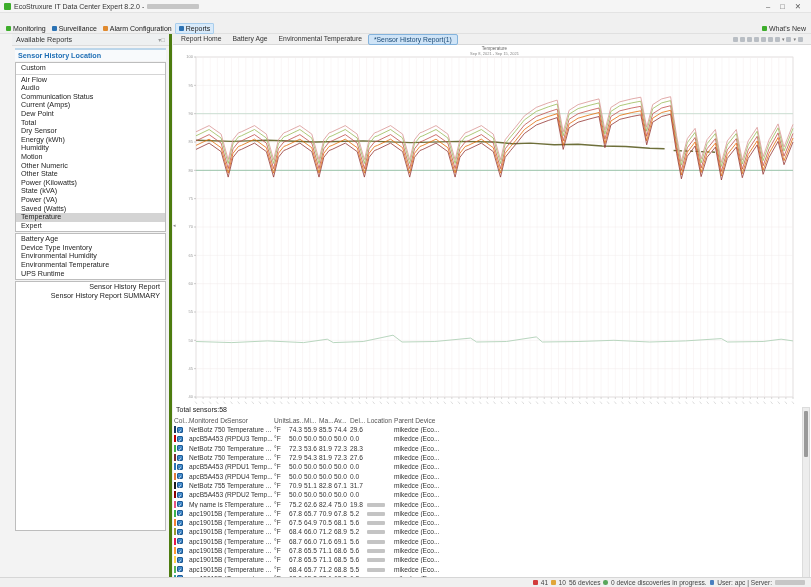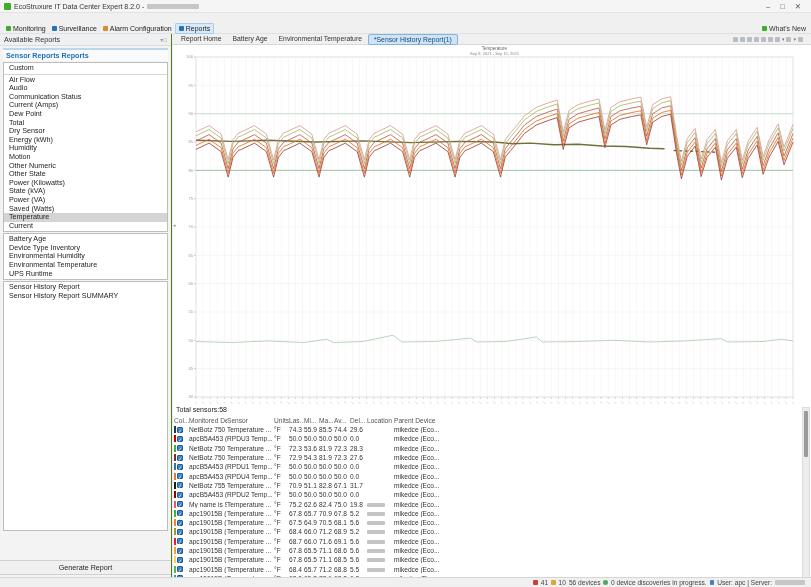--- a/index.html
+++ b/index.html
@@ -20,26 +20,26 @@
 
   
   #perspectivebar{position:absolute;left:0;top:24px;width:811px;height:10px;background:#f0f0f0;display:flex;align-items:center;padding-left:3px;box-sizing:border-box;border-bottom:1px solid #e0e0e0;}
   .persp{display:flex;align-items:center;gap:2px;padding:0 3px;height:9px;font-size:7px;color:#222;}
   .persp.active{background:#d8eafa;border:1px solid #a8cdec;border-radius:1px;}
   .picon{width:5px;height:5px;border-radius:1px;display:inline-block;}
   #whats-new{margin-left:auto;display:flex;align-items:center;gap:2px;padding-right:5px;font-size:7px;color:#333;}
   #whats-new .picon{background:#3dad2b;}
 
   
-  #sidebar{position:absolute;left:0;top:34px;width:172px;height:543px;background:#f3f3f3;box-sizing:border-box;border-right:1px solid #4d7c0f;}
+  #sidebar{position:absolute;left:0;top:34px;width:172px;height:543px;background:#f3f3f3;box-sizing:border-box;border-right:3px solid #4d7c0f;padding-left:12px;}
   #sidebar-header{height:11px;display:flex;align-items:center;padding:0 4px;font-size:7.2px;color:#333;background:#eef0f1;border-bottom:1px solid #dcdcdc;}
   #sidebar-header .hdots{margin-left:auto;color:#999;font-size:6px;}
   .sec-title{margin:2px 3px 0 3px;padding:1px 3px;font-size:7.2px;font-weight:bold;color:#1f6fb5;background:#f8fafc;border-top:2px solid #bcd6ea;}
   .sec-box{margin:1px 3px 0 3px;background:#fff;border:1px solid #bdbdbd;padding:1px 0;}
-  .sec-box.fill{height:246px;}
+  .sec-box.fill{height:246px;text-align:right;}
   .sb-item{padding:0 5px;height:8.6px;line-height:8.6px;font-size:7.2px;color:#222;white-space:nowrap;overflow:hidden;}
   .sb-item.selected{background:#d4d4d4;}
   .sb-divider{border-top:1px solid #d5d5d5;margin:1px 0;}
   #generate-btn{position:absolute;left:0;bottom:2px;width:171px;height:13px;background:#f0f0f0;border-top:1px solid #d0d0d0;border-bottom:1px solid #d0d0d0;text-align:center;line-height:13px;font-size:7.2px;color:#222;}
 
   
   #content{position:absolute;left:173px;top:34px;width:638px;height:543px;background:#fff;}
   #tabbar{position:absolute;left:0;top:0;width:638px;height:11px;background:#f0f0f0;border-bottom:1px solid #d8d8d8;display:flex;align-items:center;padding-left:3px;box-sizing:border-box;}
   .tab{padding:0 5px;height:10px;line-height:10px;font-size:6.8px;color:#333;white-space:nowrap;}
   .tab.active{background:#cfe4f7;border:1px solid #84b3dc;border-radius:2px;color:#1a4a76;height:9px;line-height:9px;}
@@ -113,56 +113,55 @@
       <span>What's New</span>
     </span>
   </div>
 
   <div id="sidebar">
     <div id="sidebar-header">
       <span>Available Reports</span>
       <span class="hdots">▾□</span>
     </div>
     <div id="sidebar-sections">
-        <div class="sec-title">Sensor Reports Reports</div>
+        <div class="sec-title">Sensor History Location</div>
         <div class="sec-box">
           <div class="sb-item">Custom</div>
           <div class="sb-divider"></div>
           <div class="sb-item">Air Flow</div>
           <div class="sb-item">Audio</div>
           <div class="sb-item">Communication Status</div>
           <div class="sb-item">Current (Amps)</div>
           <div class="sb-item">Dew Point</div>
           <div class="sb-item">Total</div>
           <div class="sb-item">Dry Sensor</div>
           <div class="sb-item">Energy (kWh)</div>
           <div class="sb-item">Humidity</div>
           <div class="sb-item">Motion</div>
           <div class="sb-item">Other Numeric</div>
           <div class="sb-item">Other State</div>
           <div class="sb-item">Power (Kilowatts)</div>
           <div class="sb-item">State (kVA)</div>
           <div class="sb-item">Power (VA)</div>
           <div class="sb-item">Saved (Watts)</div>
           <div class="sb-item selected">Temperature</div>
-          <div class="sb-item">Current</div>
+          <div class="sb-item">Expert</div>
         </div>
         <div class="sec-box">
           <div class="sb-item">Battery Age</div>
           <div class="sb-item">Device Type Inventory</div>
           <div class="sb-item">Environmental Humidity</div>
           <div class="sb-item">Environmental Temperature</div>
           <div class="sb-item">UPS Runtime</div>
         </div>
         <div class="sec-box fill">
           <div class="sb-item">Sensor History Report</div>
           <div class="sb-item">Sensor History Report SUMMARY</div>
         </div>
       </div>
-    <div id="generate-btn">Generate Report</div>
   </div>
 
   <div id="content">
     <div id="tabbar">
       <span id="tab-items" style="display:flex;align-items:center;gap:1px;">
           <span class="tab">Report Home</span>
           <span class="tab">Battery Age</span>
           <span class="tab">Environmental Temperature</span>
           <span class="tab active">*Sensor History Report(1)</span>
         </span>

